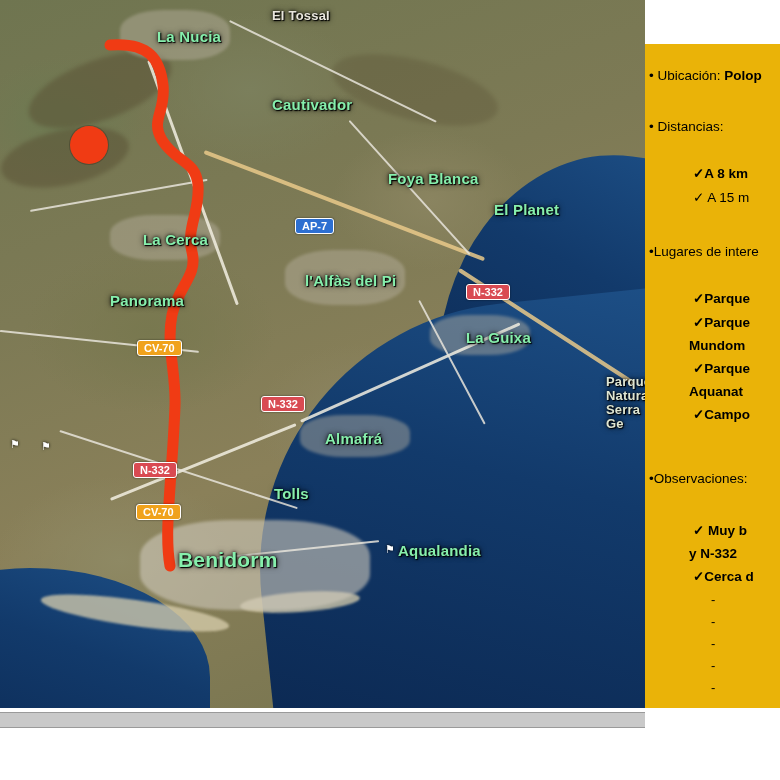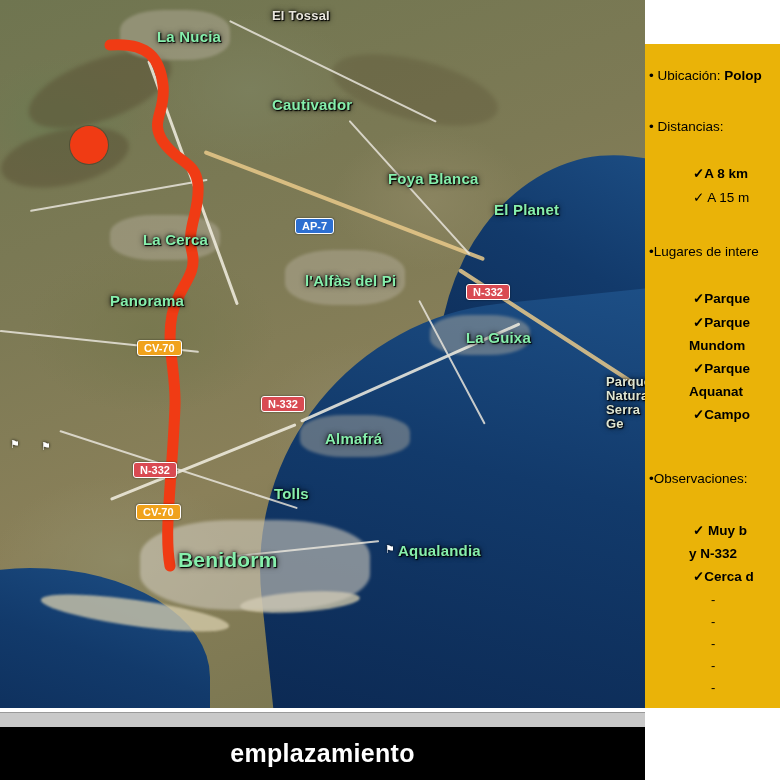--- a/index.html
+++ b/index.html
@@ -370,18 +370,15 @@
     <div id="info-dashes">
         <div class="dash" style="top: 546px;">-</div>
         <div class="dash" style="top: 568px;">-</div>
         <div class="dash" style="top: 590px;">-</div>
         <div class="dash" style="top: 612px;">-</div>
         <div class="dash" style="top: 634px;">-</div>
       </div>
   </div>
 
   <div class="bottom-strip"></div>
-  <div class="bottom-bar">
-    <span class="bottom-bar-title">emplazamiento</span>
-  </div>
   <div class="bottom-right-white"></div>
 
 </div>
 
 </body></html>

